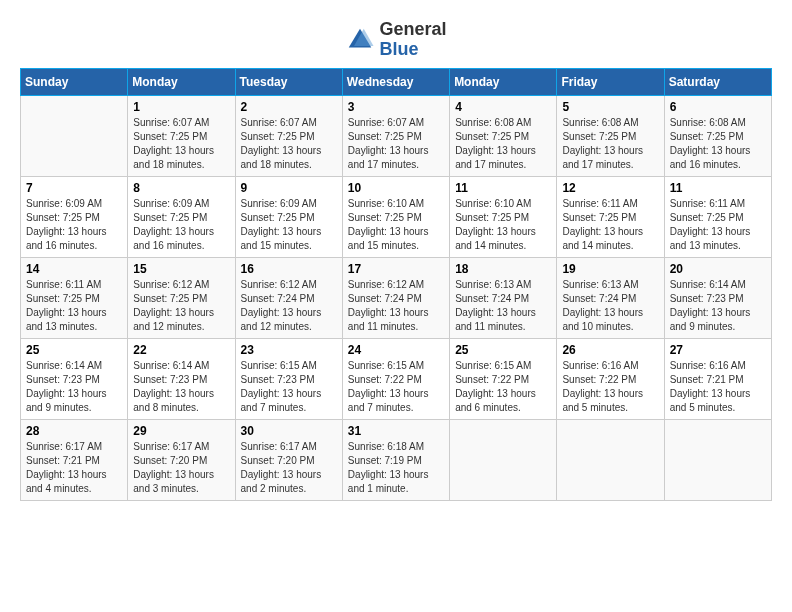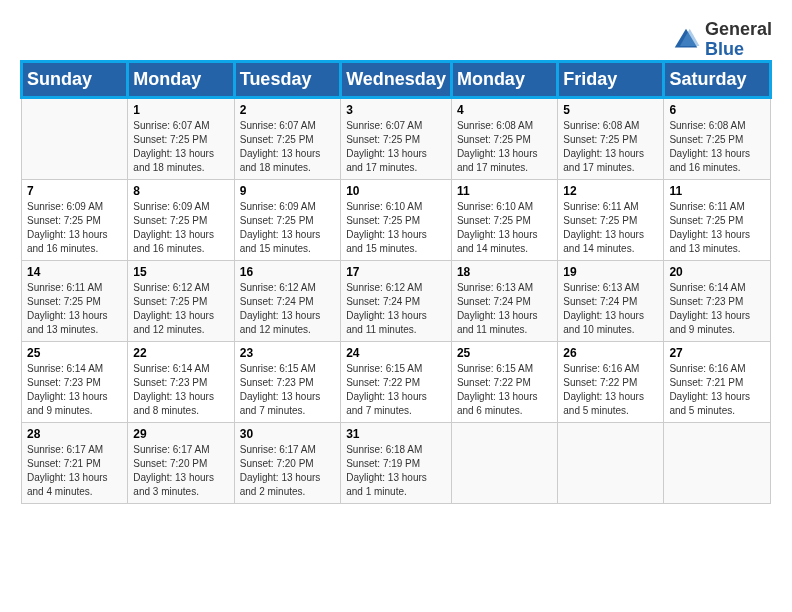--- a/index.html
+++ b/index.html
@@ -5,23 +5,23 @@
     * { box-sizing: border-box; margin: 0; padding: 0; }
     body {
       font-family: Arial, sans-serif;
       background: #fff;
       width: 792px;
       min-height: 612px;
       padding: 20px;
     }
     .header {
       display: flex;
-      justify-content: flex-end;
+      justify-content: center;
       align-items: flex-start;
-      margin-bottom: 0;
+      margin-bottom: 8px;
     }
     .logo {
       display: flex;
       align-items: center;
       gap: 4px;
     }
     .logo-text {
       display: flex;
       flex-direction: column;
       line-height: 1.1;
@@ -55,23 +55,23 @@
     table {
       width: 100%;
       border-collapse: collapse;
       font-size: 11px;
     }
     thead tr th {
       background-color: #2563a8;
       color: #fff;
       padding: 6px 4px;
       text-align: left;
-      font-size: 18px;
-      font-weight: bold;
-      border: 3px solid #0ea5e9;
+      font-size: 12px;
+      font-weight: bold;
+      border: 1px solid #0ea5e9;
     }
     tbody tr td {
       border: 1px solid #ccc;
       vertical-align: top;
       padding: 4px 5px;
       min-height: 80px;
       width: calc(100% / 7);
     }
     tbody tr:nth-child(odd) td {
       background-color: #f9f9f9;

